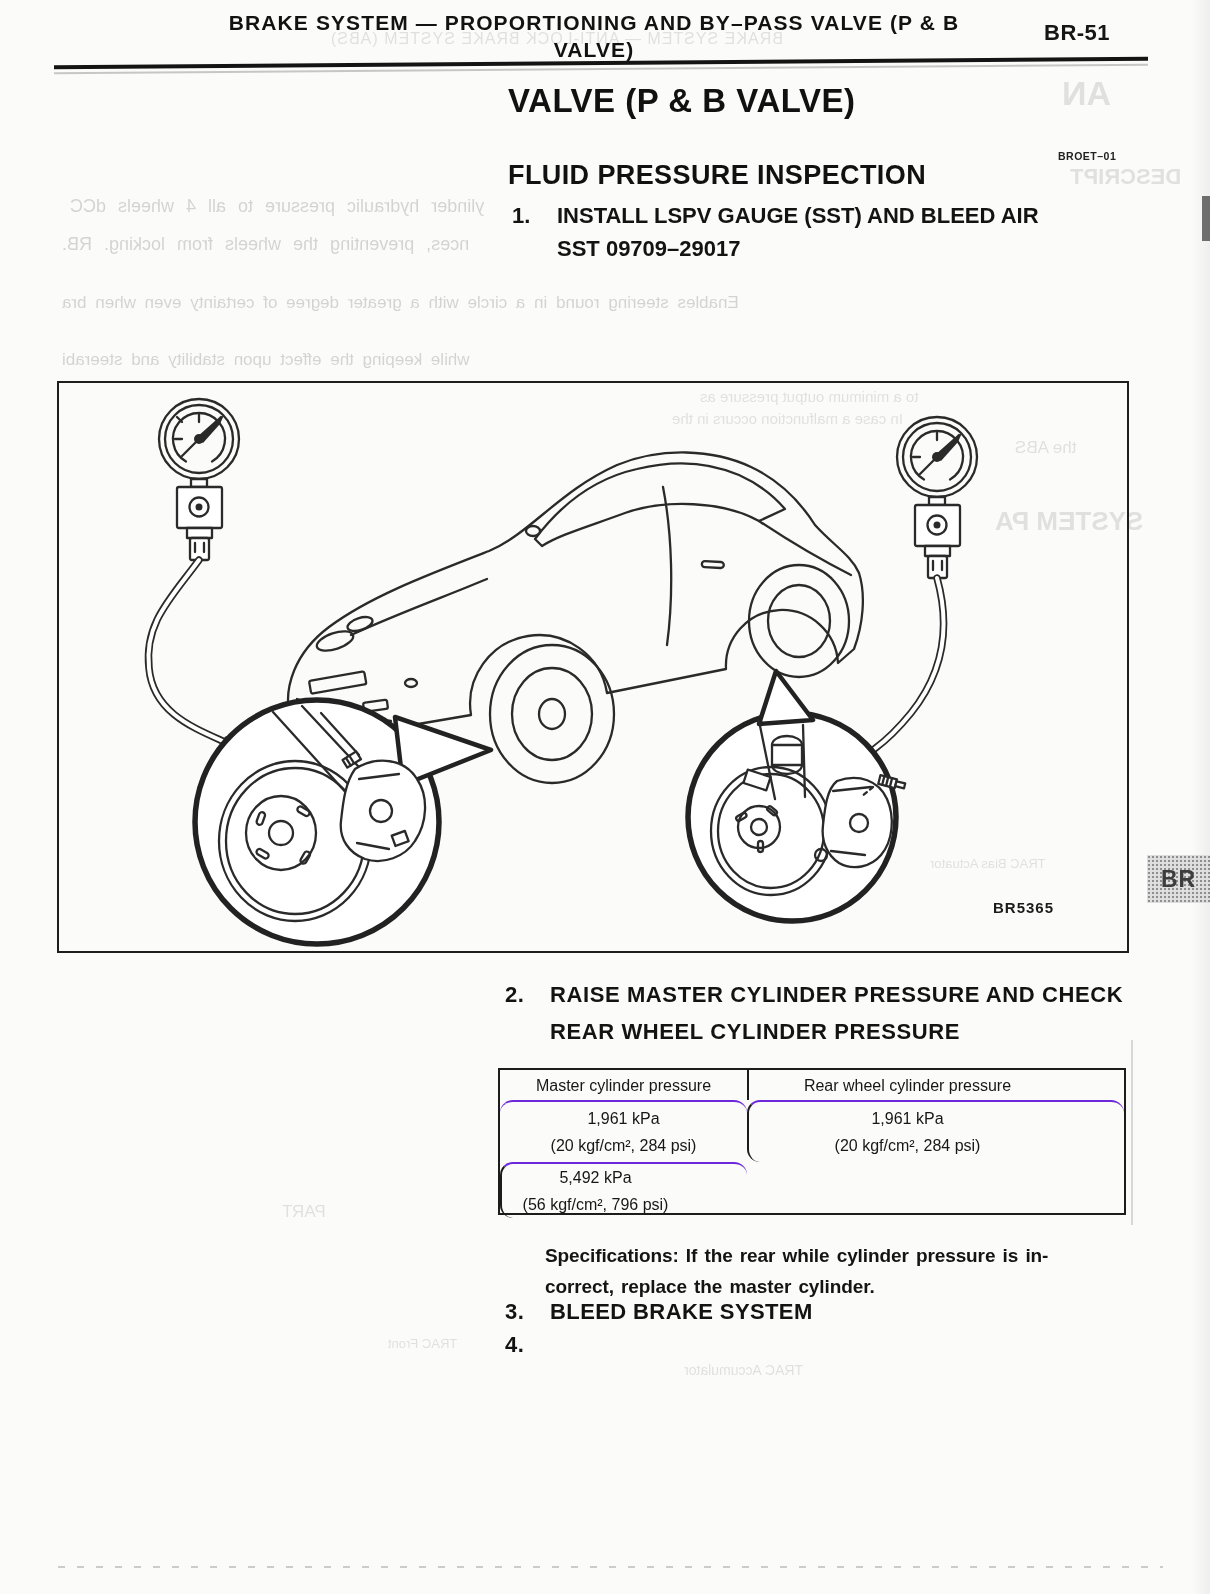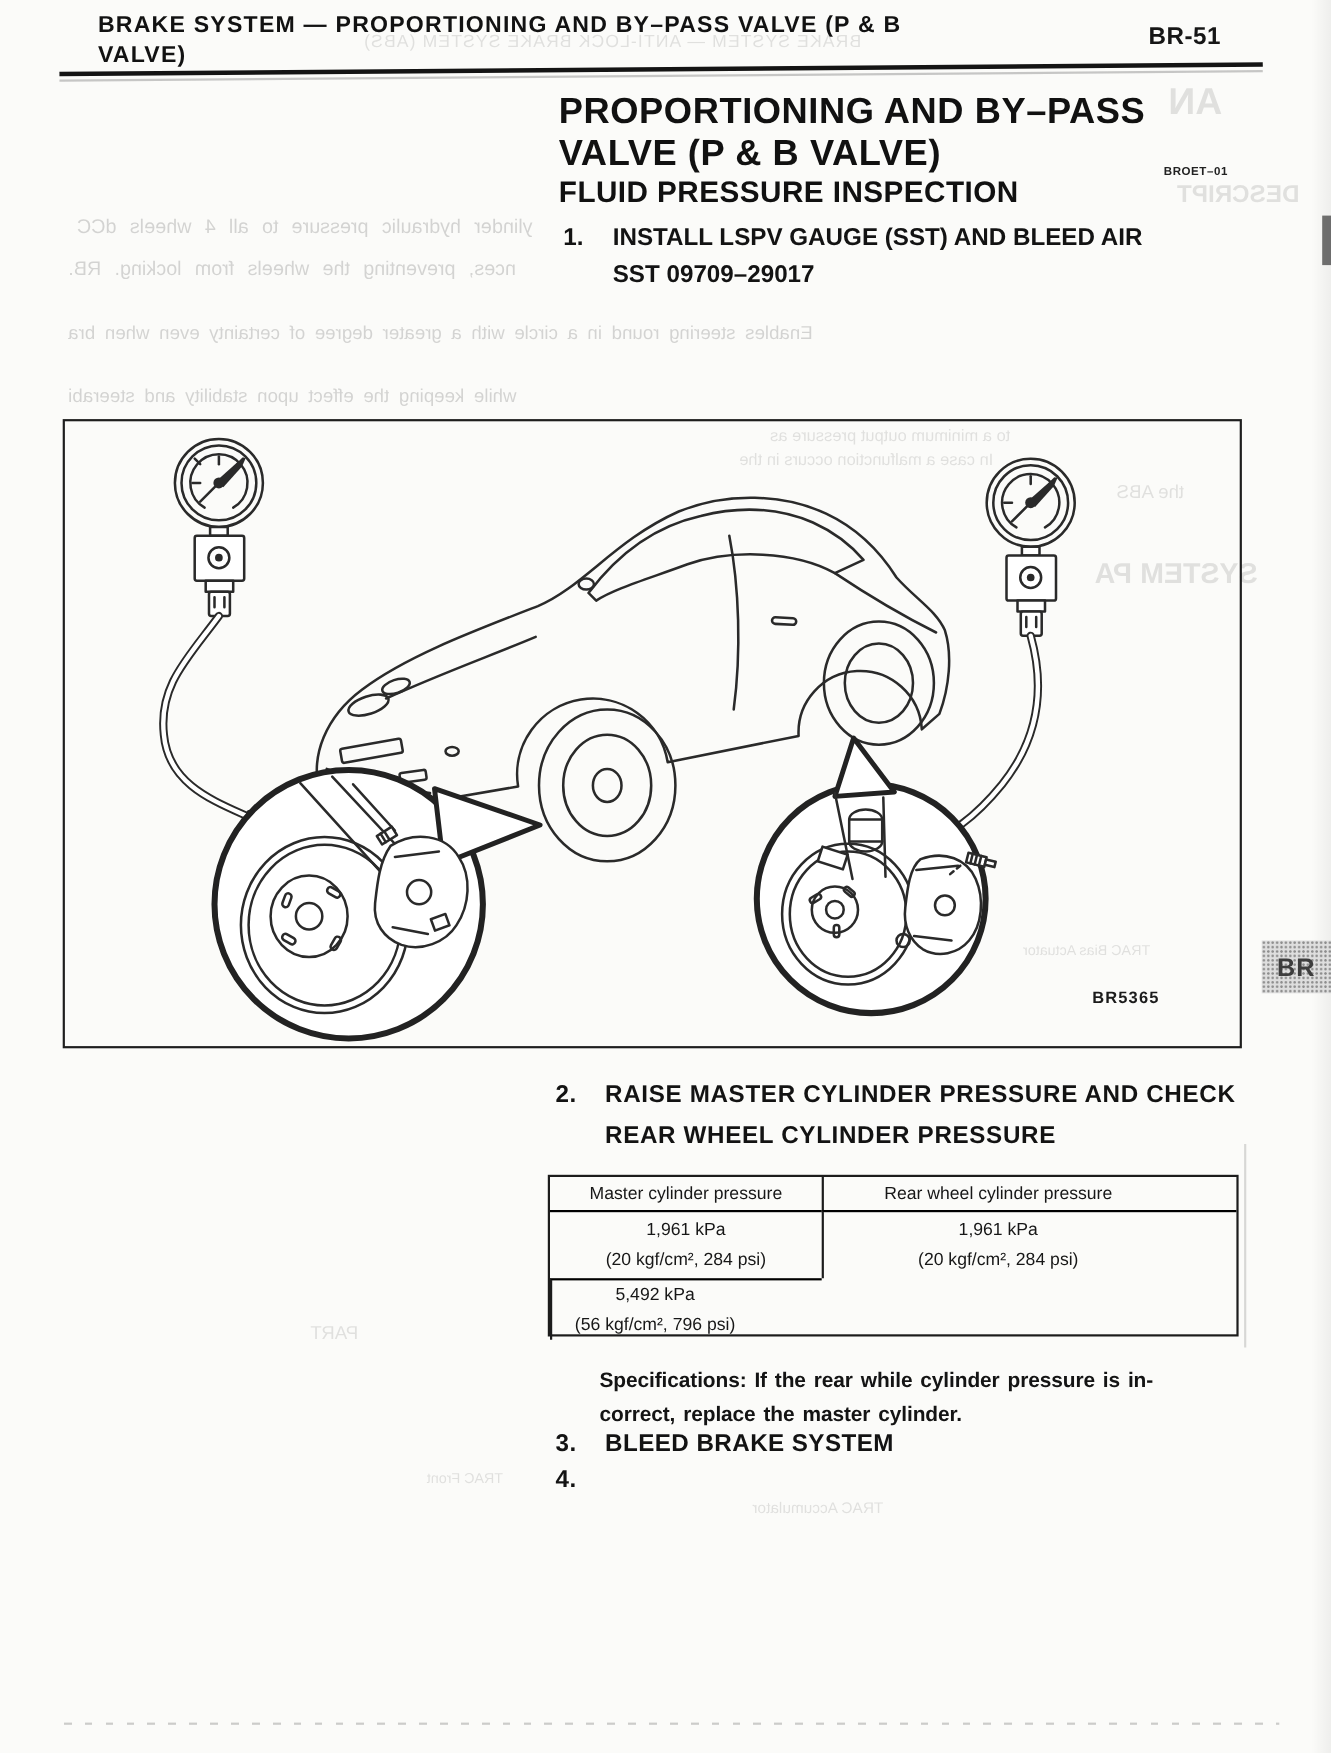--- a/index.html
+++ b/index.html
@@ -12,21 +12,21 @@
   .abs{position:absolute;}
   
   .ghost{
     position:absolute;white-space:nowrap;color:#4a4a4a;opacity:.15;
     transform:scaleX(-1);filter:blur(.5px);z-index:1;font-weight:400;
   }
   .ghost-strong{opacity:.22;}
   .ghost-bold{font-weight:700;}
   
   .hdr-title{
-    left:89px;top:9px;width:950px;text-align:left;z-index:3;
+    left:119px;top:9px;width:950px;text-align:center;z-index:3;
     font-weight:700;font-size:21px;line-height:27px;letter-spacing:1.1px;color:#121212;
   }
   .page-code{left:1044px;top:20px;font-weight:700;font-size:22px;letter-spacing:.5px;z-index:3;}
   .hdr-rule{left:54px;top:61px;width:1094px;height:3.5px;background:#141414;transform:rotate(-0.45deg);z-index:3;}
   .hdr-rule-echo{left:54px;top:68px;width:1094px;height:1.5px;background:#9a9a9a;opacity:.55;transform:rotate(-0.45deg);z-index:3;}
   
   .sec-title{left:508px;top:82px;font-weight:700;font-size:33px;line-height:37.5px;letter-spacing:.5px;z-index:3;color:#111;}
   .sec-sub{left:508px;top:160px;font-weight:700;font-size:27px;letter-spacing:.4px;z-index:3;color:#111;}
   .ref-code{left:1058px;top:150px;font-weight:700;font-size:10.5px;letter-spacing:.5px;z-index:3;color:#222;}
   
@@ -53,21 +53,21 @@
     left:498px;top:1068px;width:628px;height:147px;z-index:3;
     border:2.5px solid #1c1c1c;box-sizing:border-box;
     display:grid;grid-template-columns:247px 1fr;grid-template-rows:30px 62px 1fr;
     font-size:16px;color:#171717;
   }
   .spec-table .cell{
     display:flex;flex-direction:column;align-items:center;justify-content:center;
     line-height:27px;box-sizing:border-box;
   }
   .col2{border-left:2px solid #1c1c1c;padding-right:58px;}
-  .rowline{border-top:2px solid #000000;}
+  .rowline{border-top:2px solid #6d28d9;border-radius:13px;}
   
   .spec-text{left:545px;top:1240px;width:585px;z-index:3;font-weight:700;font-size:19px;line-height:31px;word-spacing:2px;letter-spacing:-0.1px;color:#141414;}
   
   .side-tab{
     left:1147px;top:855px;width:63px;height:48px;z-index:4;
     background-color:#dedede;
     background-image:radial-gradient(circle,#8e8e8e 1.05px,rgba(0,0,0,0) 1.2px);
     background-size:4px 4px;
     display:flex;align-items:center;justify-content:center;
     font-weight:700;font-size:23px;letter-spacing:1px;color:#3d3d3d;
@@ -105,21 +105,20 @@
 
   <div class="abs hdr-title">
     <div>BRAKE SYSTEM — PROPORTIONING AND BY–PASS VALVE (P &amp; B</div>
     <div>VALVE)</div>
   </div>
   <div class="abs page-code">BR-51</div>
   <div class="abs hdr-rule"></div>
   <div class="abs hdr-rule-echo"></div>
 
   <div class="abs sec-title">
-    <div>PROPORTIONING AND BY–PASS</div>
     <div>VALVE (P &amp; B VALVE)</div>
   </div>
   <div class="abs sec-sub">FLUID PRESSURE INSPECTION</div>
   <div class="abs ref-code">BROET–01</div>
 
   <div class="abs step step-1">
     <span class="num">1.</span>
     <span>INSTALL LSPV GAUGE (SST) AND BLEED AIR</span>
   </div>
   <div class="abs step-detail">SST 09709–29017</div>

